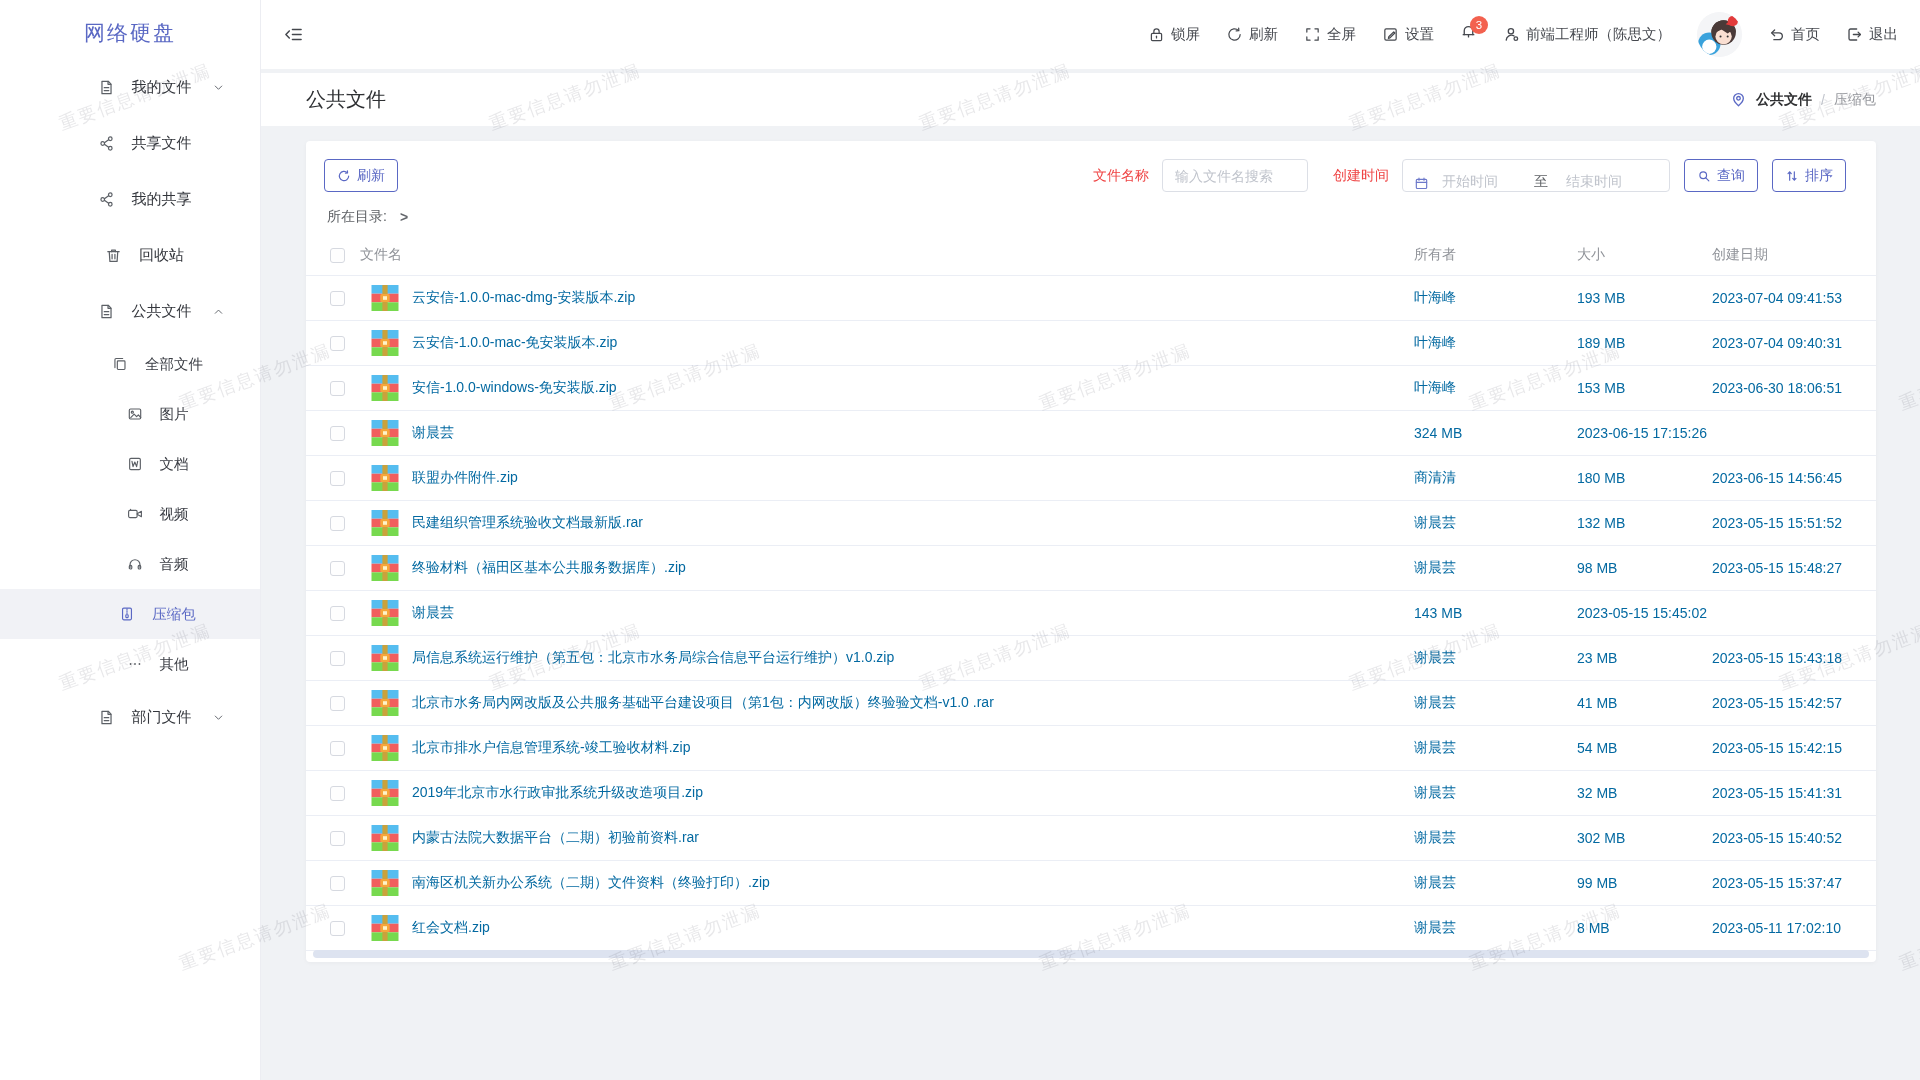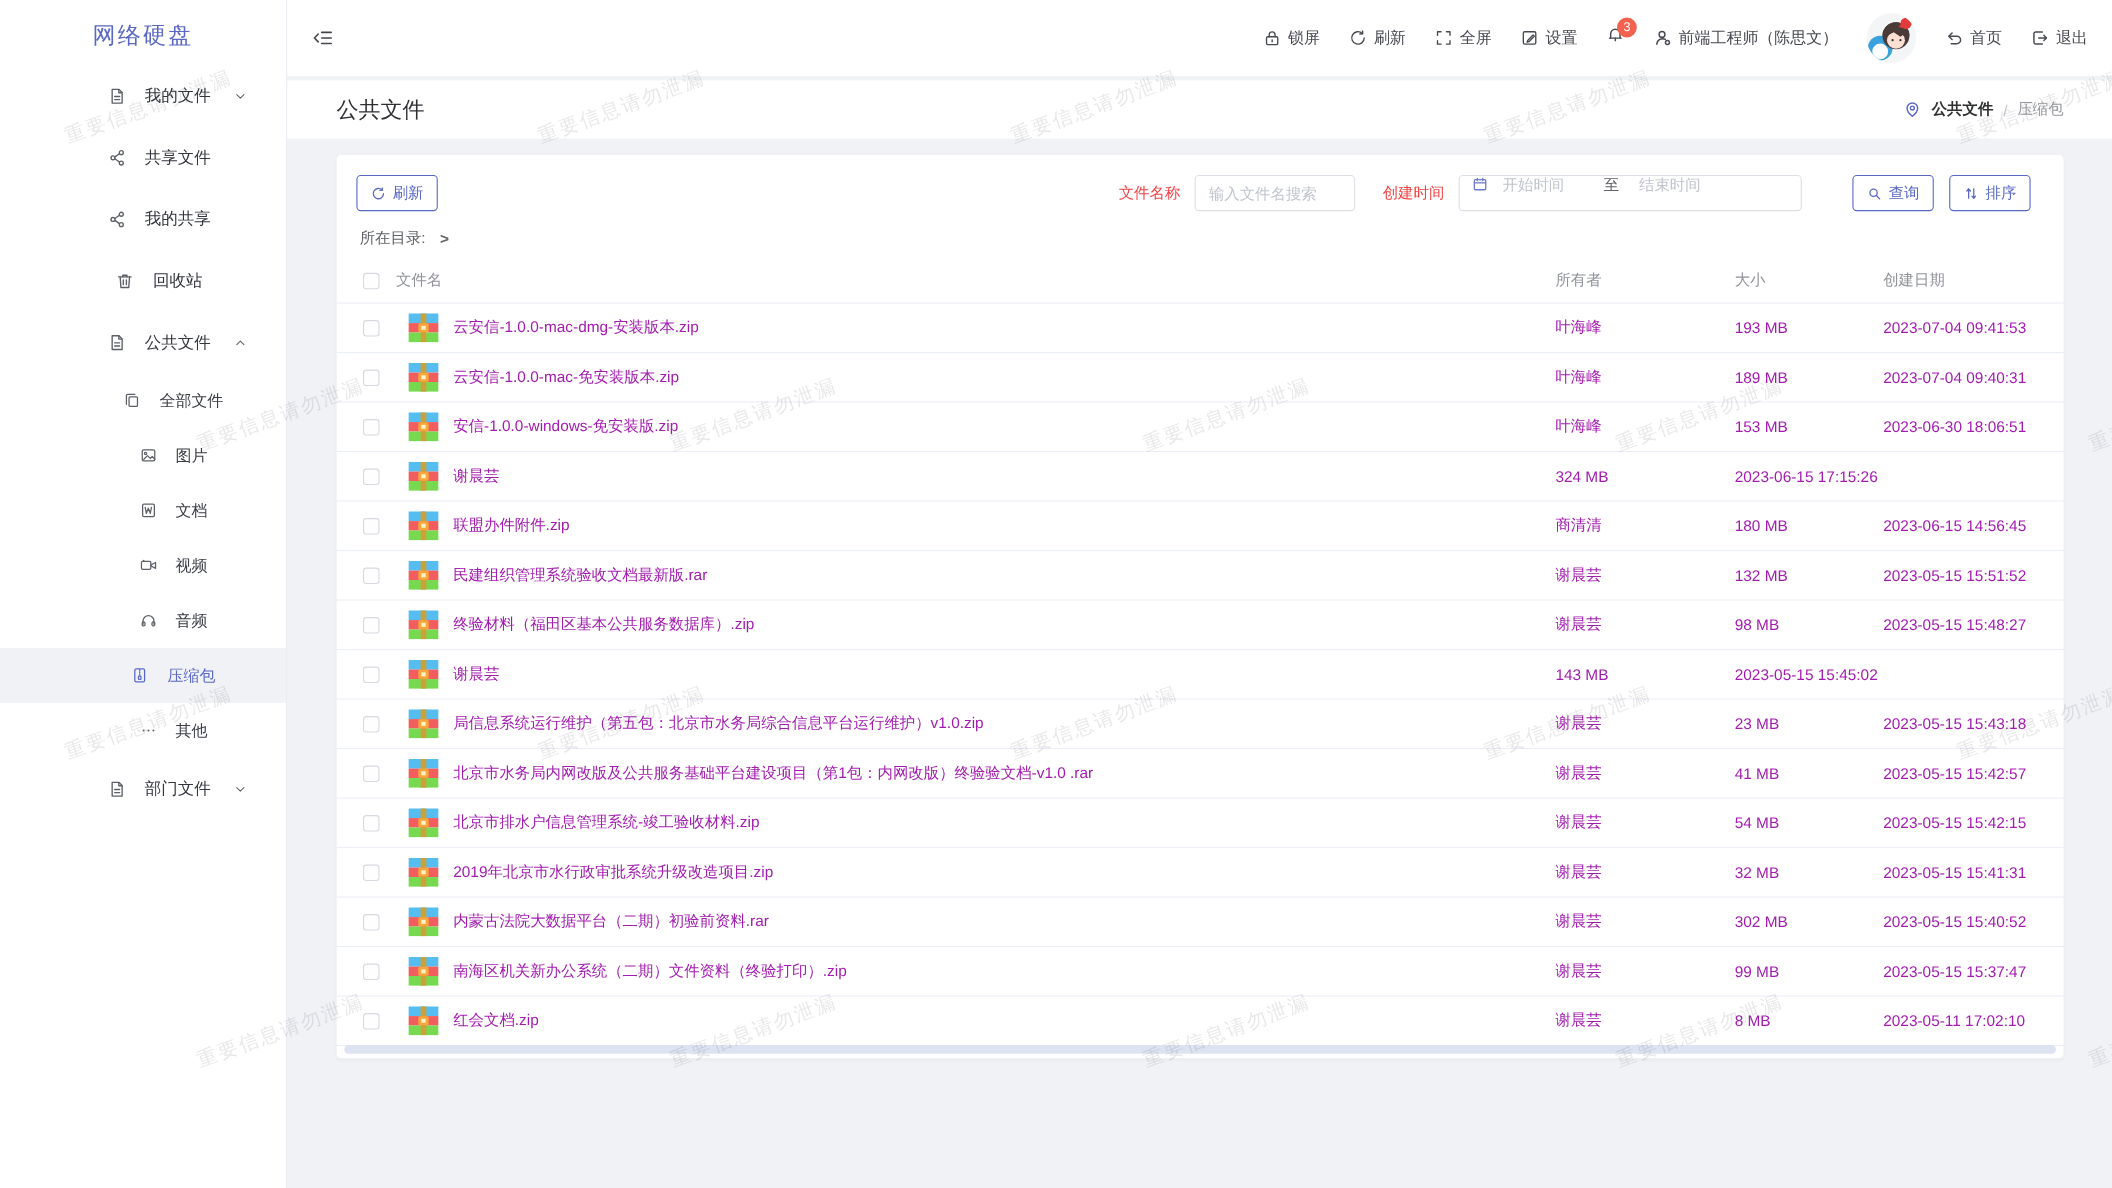--- a/index.html
+++ b/index.html
@@ -49,36 +49,36 @@
   
   .card { position:absolute; left:306px; top:141px; width:1570px; height:821px; background:#fff; border-radius:4px; box-shadow:0 1px 4px rgba(0,0,0,0.04); z-index:2; }
   .tool-row { display:flex; align-items:center; justify-content:space-between; padding:18px 30px 0 18px; }
   .btn-outline { height:33px; display:inline-flex; align-items:center; gap:6px; padding:0 12px; background:#fff; border:1px solid #5a68c4; color:#5a68c4; border-radius:4px; font-size:14px; cursor:pointer; font-family:inherit; }
   .btn-outline .icon { color:#5a68c4; }
   .btn-outline .icon svg { width:14px; height:14px; }
   .filters { display:flex; align-items:center; }
   .flabel { font-size:14px; color:#ef4444; margin-right:13px; white-space:nowrap; }
   .f-input { width:146px; height:33px; border:1px solid #dcdfe6; border-radius:4px; padding:0 12px; font-size:14px; color:#606266; outline:none; font-family:inherit; margin-right:25px; }
   .f-input::placeholder { color:#c0c4cc; }
-  .date-range { width:312px; height:33px; border:1px solid #dcdfe6; border-radius:4px; display:flex; align-items:flex-start; padding:0 11px; font-size:14px; color:#c0c4cc; cursor:pointer; margin-right:14px; }
+  .date-range { width:268px; height:33px; border:1px solid #dcdfe6; border-radius:4px; display:flex; align-items:flex-end; padding:0 11px; font-size:14px; color:#c0c4cc; cursor:pointer; margin-right:14px; }
   .date-range .icon { color:#6d79ca; margin-right:13px; }
   .date-range .icon svg { width:15px; height:15px; }
   .dr-start { width:86px; }
   .dr-to { color:#5f6266; width:26px; text-align:center; }
   .dr-end { width:86px; text-align:left; padding-left:12px; }
   .filters .btn-outline { margin-left:0; }
-  .filters .btn-search { margin-right:14px;margin-left:32px; }
+  .filters .btn-search { margin-right:14px; }
 
   .dir-row { display:flex; align-items:center; height:24px; margin-top:13px; padding:0 21px; font-size:14px; color:#5f6266; }
   .dir-sep { margin-left:13px; font-weight:700; color:#63666b; }
 
   .thead, .trow { display:grid; grid-template-columns:40px 42px 1002px 163px 135px 1fr; align-items:center; padding:0 24px; }
   .thead { height:41px; margin-top:6px; border-bottom:1px solid #ebeef5; color:#909399; font-size:14px; }
   .th-name { grid-column:2 / 4; margin-left:-10px; }
-  .trow { height:45px; border-bottom:1px solid #ebeef5; font-size:14px; color:#a21caf; cursor:default; }
+  .trow { height:45px; border-bottom:1px solid #ebeef5; font-size:14px; color:#0369a1; cursor:default; }
   .checkbox { width:15px; height:15px; border:1px solid #d6d9e0; border-radius:3px; background:#fefefe; display:inline-block; cursor:pointer; }
   .file-badge { width:30px; height:30px; border-radius:5px; overflow:hidden; display:inline-block; }
   .file-badge svg { width:30px; height:30px; display:block; }
   .c-check, .c-icon { display:flex; align-items:center; }
   .c-name { white-space:nowrap; overflow:hidden; cursor:pointer; }
   .c-date { white-space:nowrap; }
   .hscroll { position:absolute; bottom:4px; left:7px; right:7px; height:8px; border-radius:4px; background:#dde3f0; cursor:pointer; }
 </style>
 </head>
 <body>

